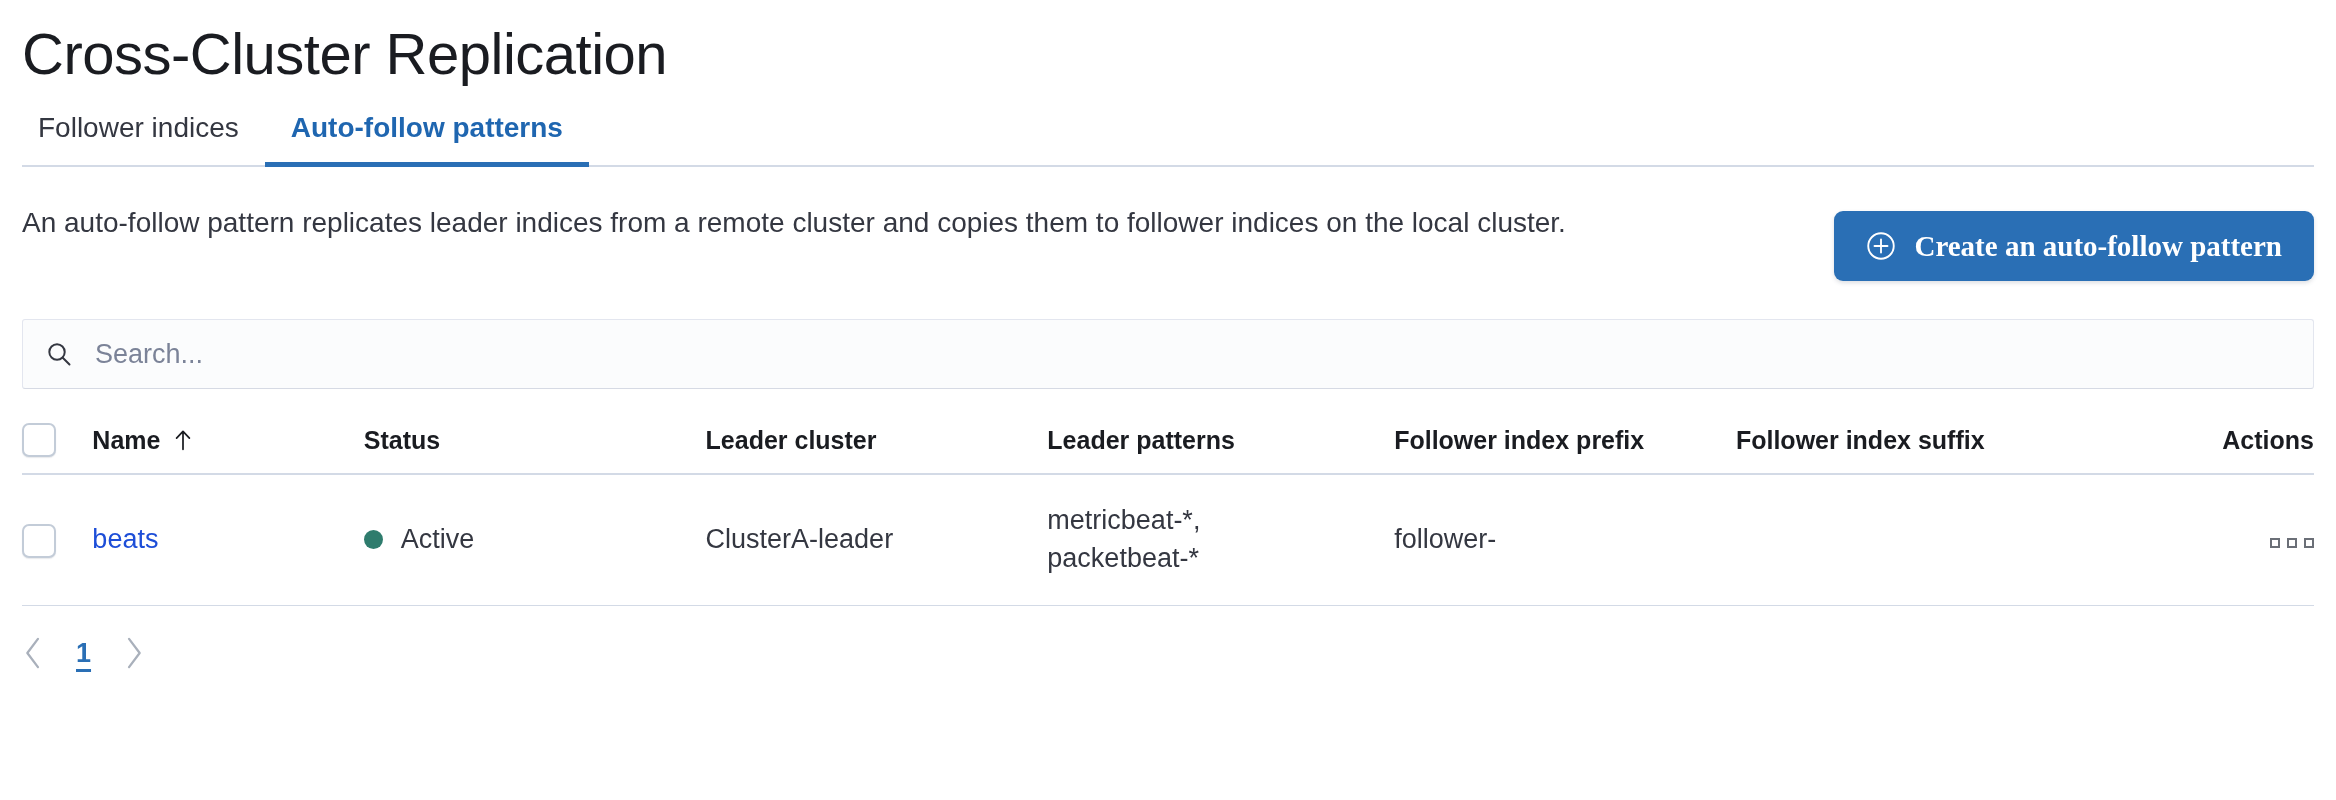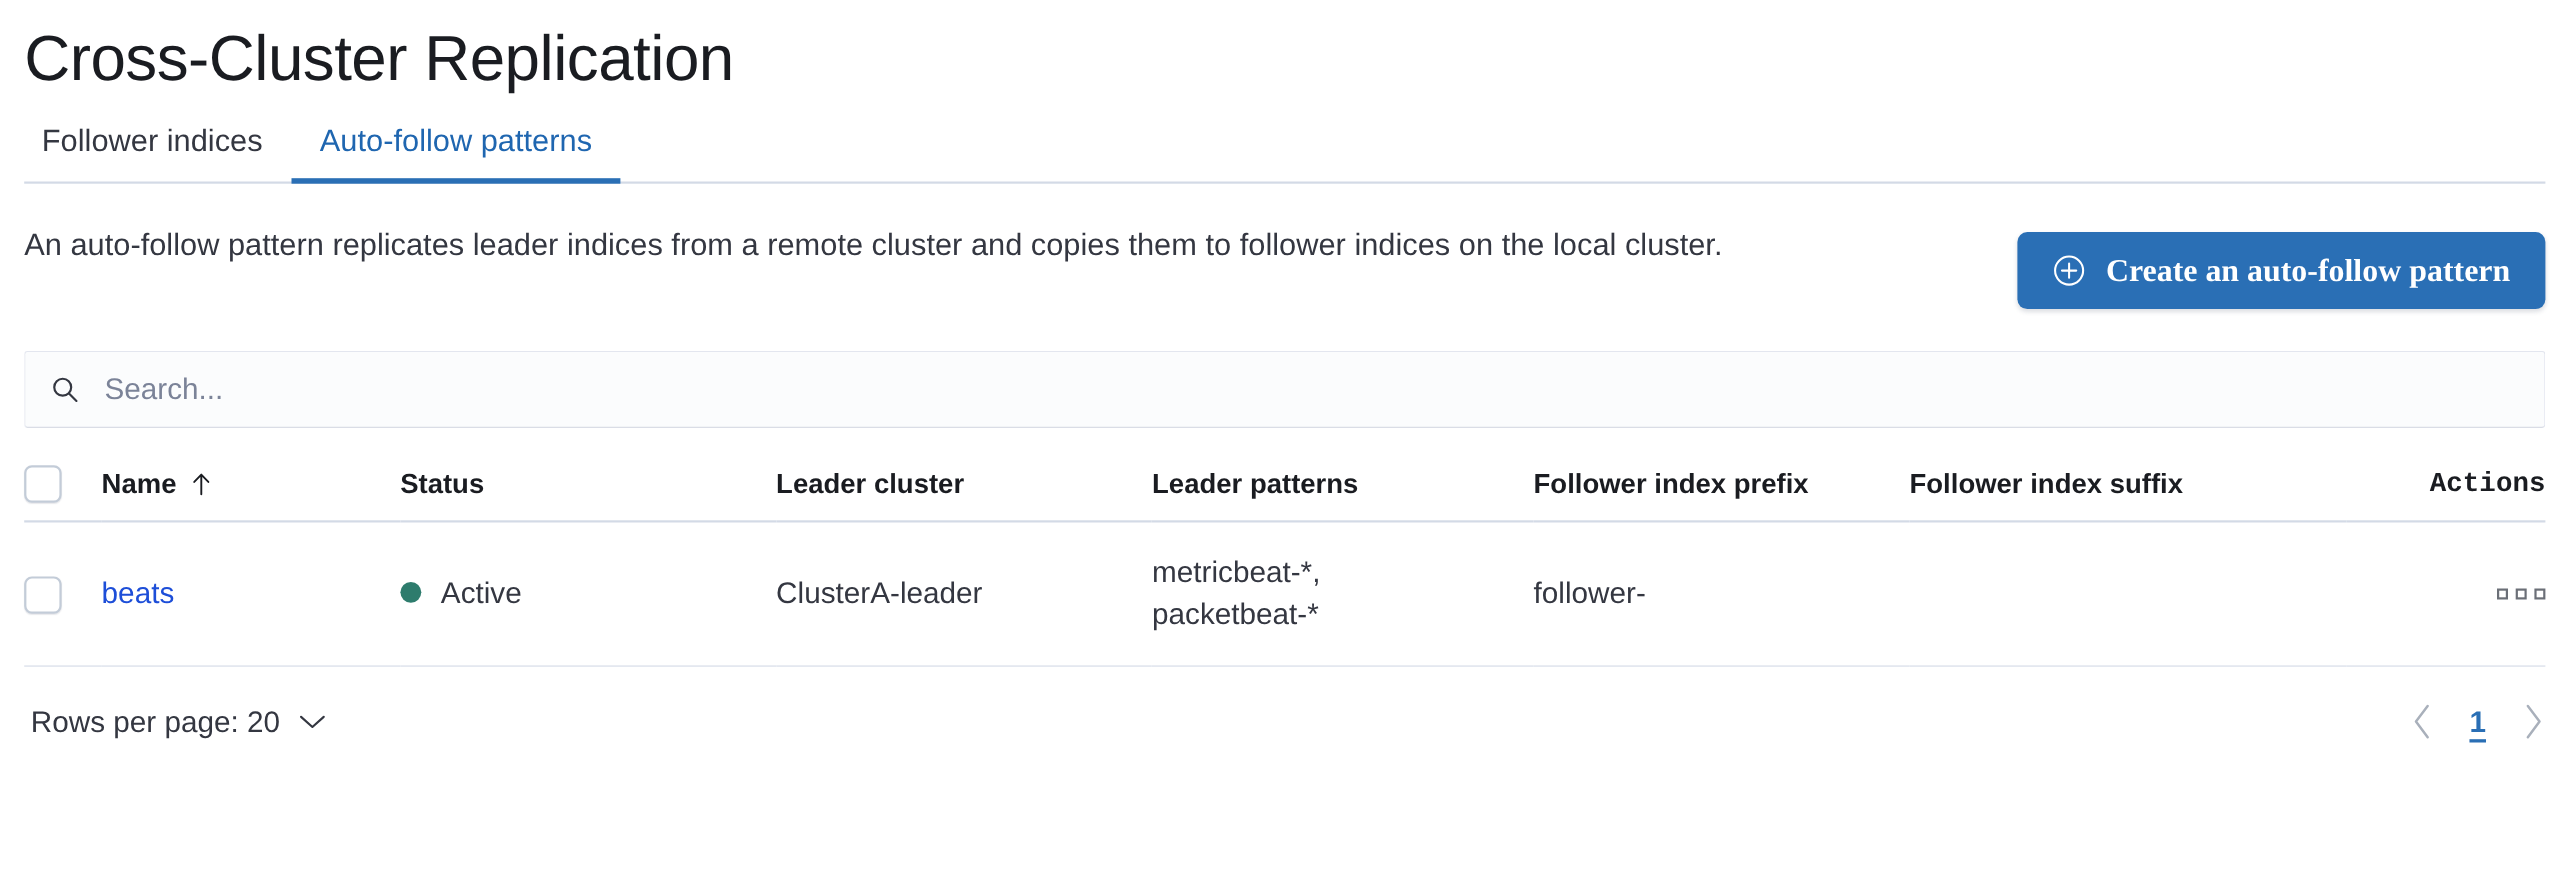--- a/index.html
+++ b/index.html
@@ -54,21 +54,21 @@
     color: #343741;
     cursor: pointer;
     white-space: nowrap;
     background: none;
     border: none;
     font-family: inherit;
   }
   .tab:first-child { padding-left: 16px; }
   .tab.active {
     color: #1f66b0;
-    font-weight: 400;
+    font-weight: 700;
   }
   .tab.active::after {
     content: "";
     position: absolute;
     left: 0;
     right: 0;
     bottom: -2px;
     height: 5px;
     background: #2a6fb5;
   }
@@ -174,21 +174,21 @@
     padding: 26px 0 28px 0;
   }
 
   .col-check { width: 70px; }
   .col-name { width: 270px; }
   .col-status { width: 340px; }
   .col-remote { width: 340px; }
   .col-leader { width: 345px; }
   .col-prefix { width: 340px; }
   .col-suffix { width: 395px; }
-  .col-actions { width: 180px; font-family: Liberation Mono, monospace; }
+  .col-actions { width: 180px; }
 
   th.col-actions, td.col-actions { text-align: right; }
 
   .checkbox {
     display: inline-block;
     width: 34px;
     height: 34px;
     border: 2px solid #c3ccd8;
     border-radius: 7px;
     background: #ffffff;
@@ -380,28 +380,20 @@
             <span class="dot"></span>
             <span class="dot"></span>
             <span class="dot"></span>
           </button>
         </td>
       </tr>
     </tbody>
   </table>
 
   <div class="table-footer">
-    <button class="rows-per-page">
-      <span>Rows per page: 20</span>
-      <span class="chevron-down">
-        <svg viewBox="0 0 24 14" width="26" height="16" aria-hidden="true">
-          <path d="M2.5 3 L12 11.5 L21.5 3" fill="none" stroke="#343741" stroke-width="1.8" stroke-linecap="round" stroke-linejoin="round"></path>
-        </svg>
-      </span>
-    </button>
 
     <div class="pagination">
       <button class="pg-arrow">
         <svg viewBox="0 0 14 24" width="22" height="34" aria-hidden="true">
           <path d="M10.5 2 L3 12 L10.5 22" fill="none" stroke="#a9b0bb" stroke-width="1.6" stroke-linecap="round" stroke-linejoin="round"></path>
         </svg>
       </button>
       <button class="pg-number">1</button>
       <button class="pg-arrow">
         <svg viewBox="0 0 14 24" width="22" height="34" aria-hidden="true">

